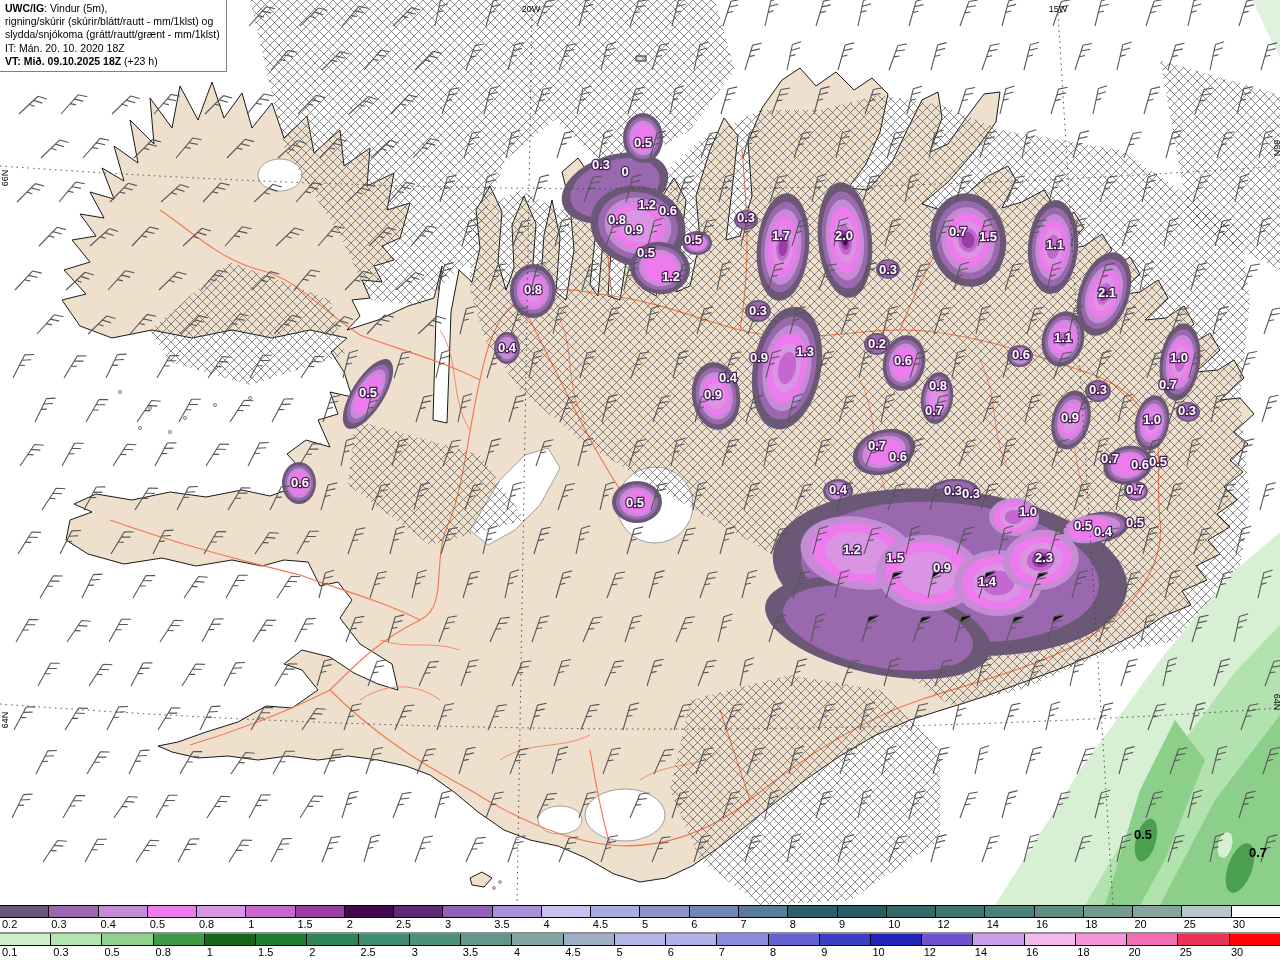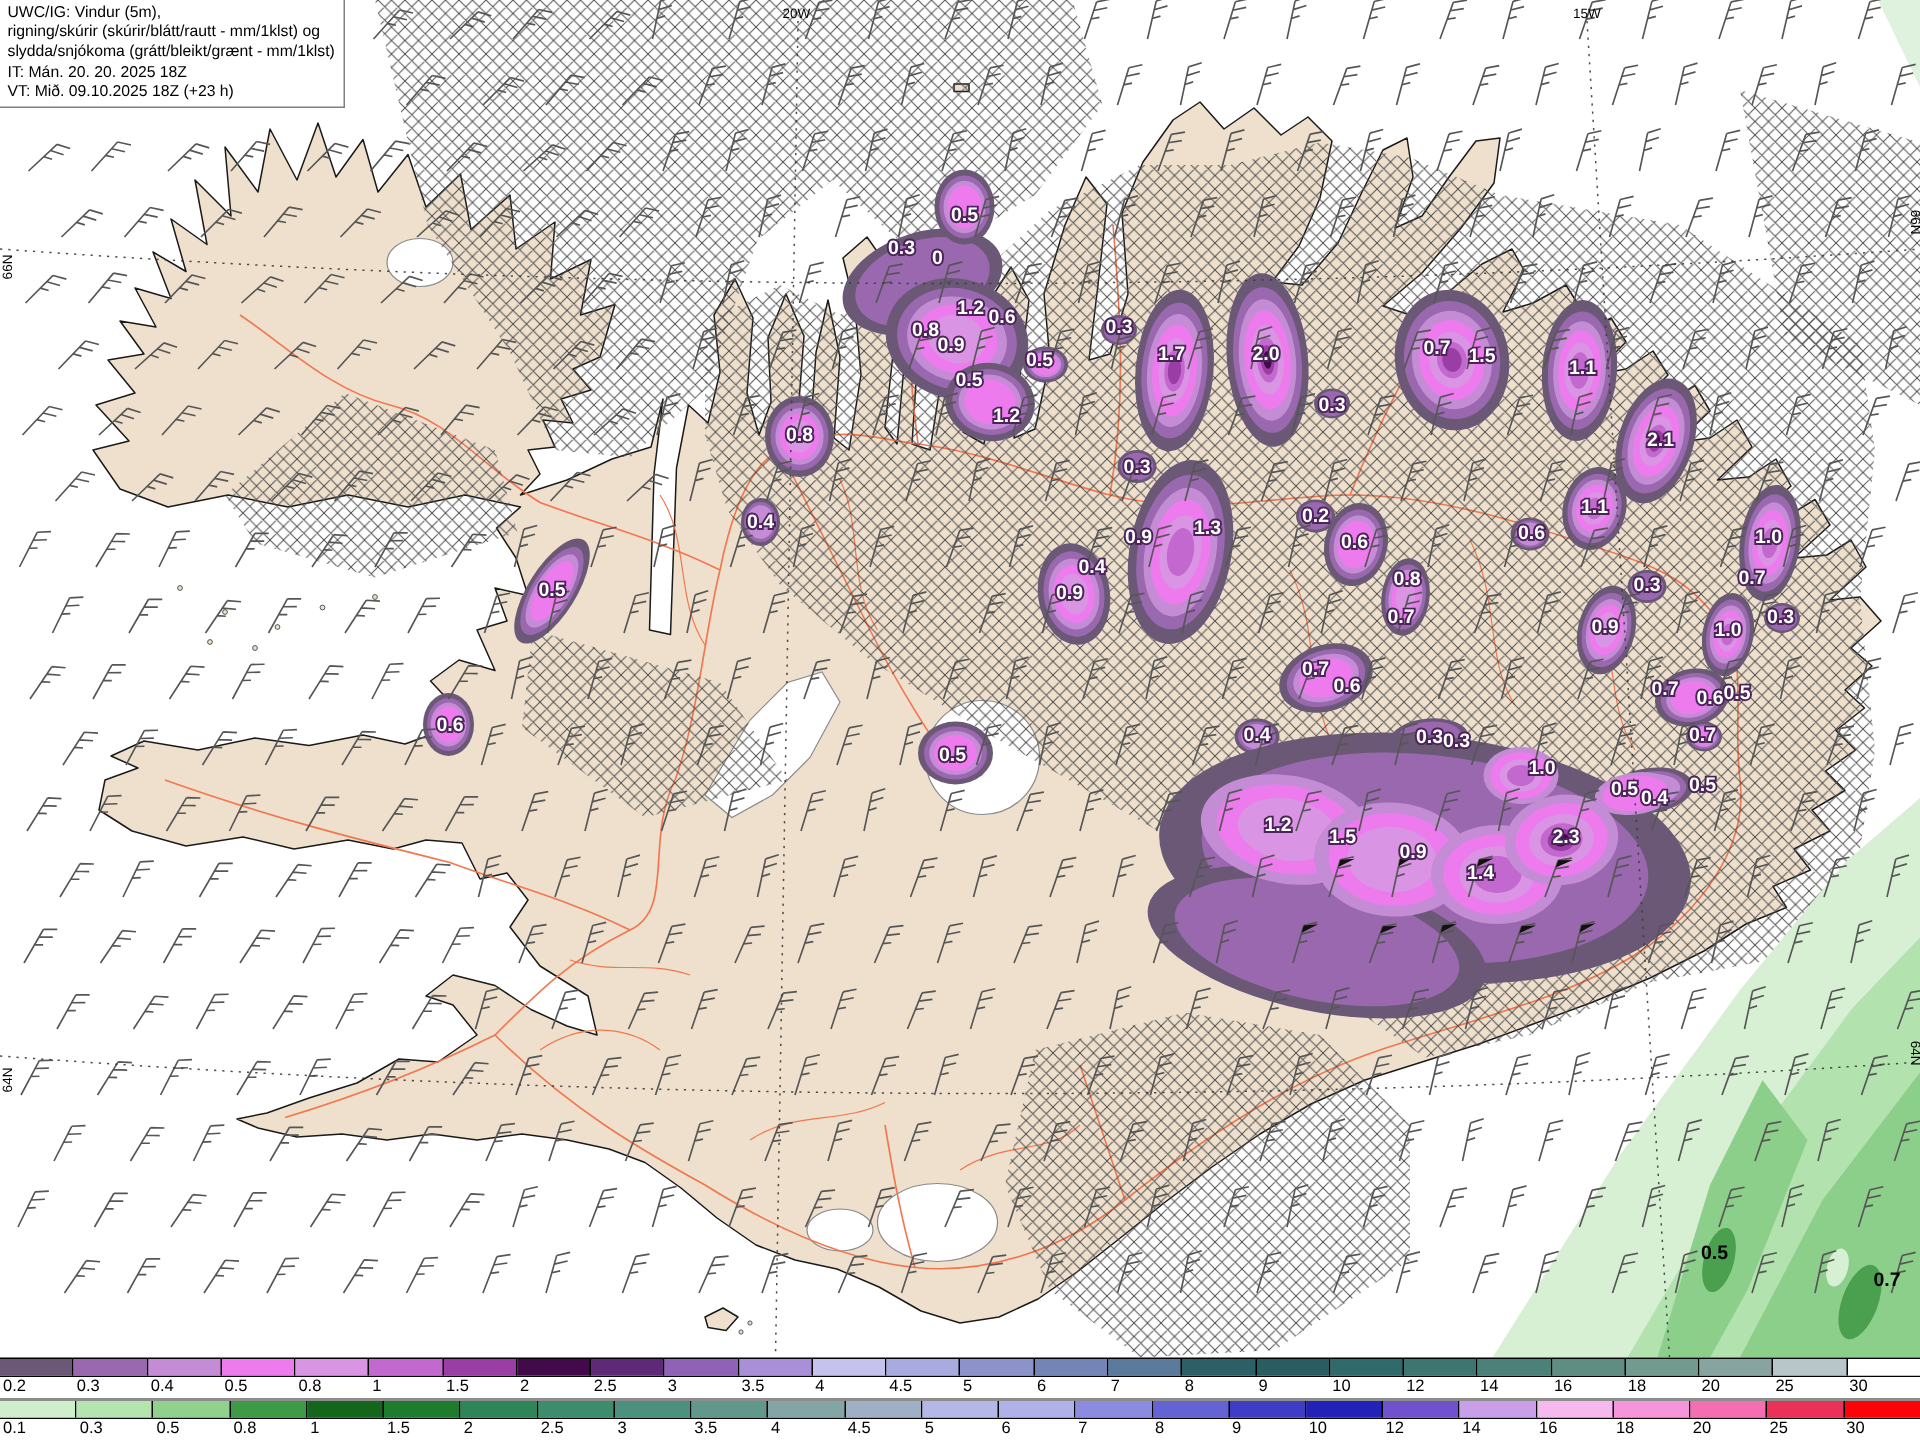--- a/index.html
+++ b/index.html
@@ -2,21 +2,21 @@
 <html><head>
 <meta charset="utf-8">
 <style>
   html,body{margin:0;padding:0;background:#fff;}
   #app{position:relative;width:1280px;height:960px;overflow:hidden;
        font-family:"Liberation Sans",sans-serif;background:#fff;}
   #map{position:absolute;left:0;top:0;}
   #title-box{position:absolute;left:0;top:0;background:#fff;border:1px solid #808080;
        border-left:none;border-top:none;padding:2px 6px 3px 5px;font-size:10.5px;
        line-height:1.26;color:#000;white-space:nowrap;z-index:5;}
-  #title-box b{font-weight:normal;margin-top:25px;}
+  #title-box b{font-weight:bold;margin-top:25px;}
   #scales{position:absolute;left:0;top:905px;width:1280px;height:55px;background:#fff;
        font-size:11px;color:#000;z-index:4;}
   .bar{display:flex;height:13px;border-top:1px solid #000;border-bottom:1px solid #000;box-sizing:border-box;}
   .bar2{border-top:2px solid #8d8d8d;height:14px;}
   .cell{flex:1;border-right:1px solid #000;box-sizing:border-box;}
   .cell:last-child{border-right:none;}
   .lr{display:flex;height:14px;}
   .lab{flex:1;text-align:left;padding-left:2px;box-sizing:border-box;line-height:13px;}
   svg text.vlab{font-family:"Liberation Sans",sans-serif;font-size:13px;font-weight:bold;
        fill:#ffffff;stroke:#4a2458;stroke-width:2.6;paint-order:stroke;text-anchor:middle;}
@@ -1994,22 +1994,22 @@
         <text x="0" y="0" class="grlab" transform="translate(8 178) rotate(-90)">66N</text>
         <text x="0" y="0" class="grlab" transform="translate(8 720) rotate(-90)">64N</text>
         <text x="0" y="0" class="grlab" transform="translate(1274 148) rotate(90)">66N</text>
         <text x="0" y="0" class="grlab" transform="translate(1274 702) rotate(90)">64N</text>
       </g>
 </svg>
 
 <div id="title-box">
   <div><b>UWC/IG</b><span>: Vindur (5m),</span></div>
   <div>rigning/skúrir (skúrir/blátt/rautt - mm/1klst) og</div>
-  <div>slydda/snjókoma (grátt/bleikt/grænt - mm/1klst)</div>
-  <div>IT: Mán. 20. 20. 2025 18Z</div>
+  <div>slydda/snjókoma (grátt/rautt/grænt - mm/1klst)</div>
+  <div>IT: Mán. 20. 10. 2020 18Z</div>
   <div><b>VT: Mið. 09.10.2025 18Z</b><span> (+23 h)</span></div>
 </div>
 
 <div id="scales">
   <div id="snowbar" class="bar">
         <div class="cell" style="background: rgb(107, 88, 118);"></div>
         <div class="cell" style="background: rgb(154, 104, 174);"></div>
         <div class="cell" style="background: rgb(197, 140, 214);"></div>
         <div class="cell" style="background: rgb(238, 123, 238);"></div>
         <div class="cell" style="background: rgb(218, 148, 228);"></div>

